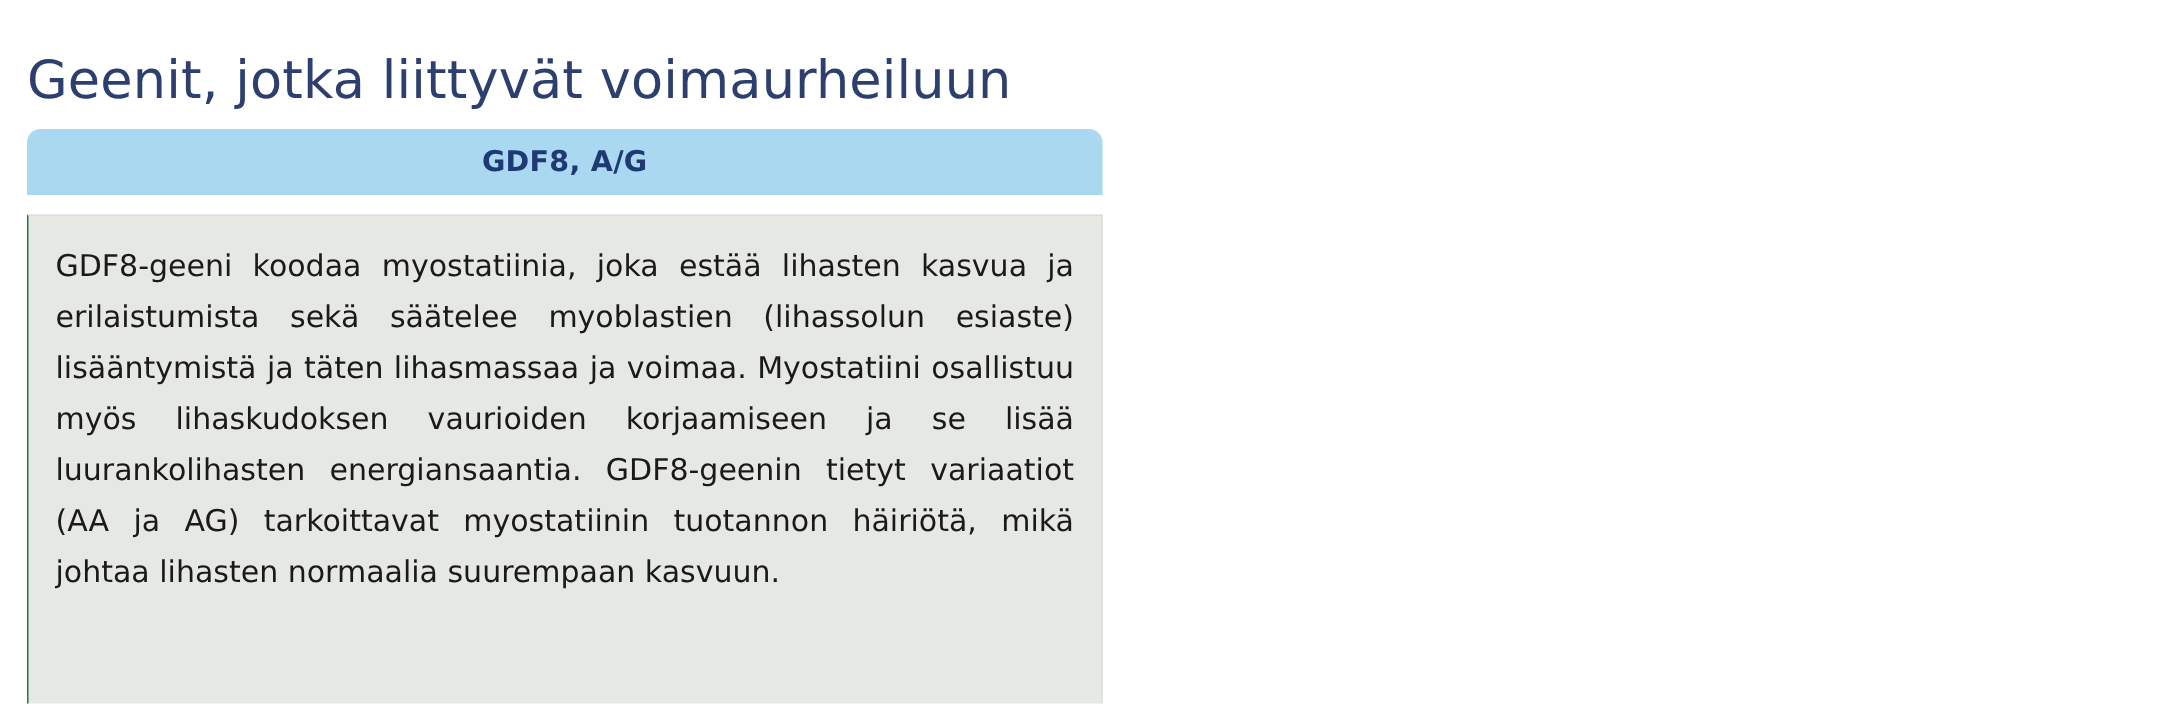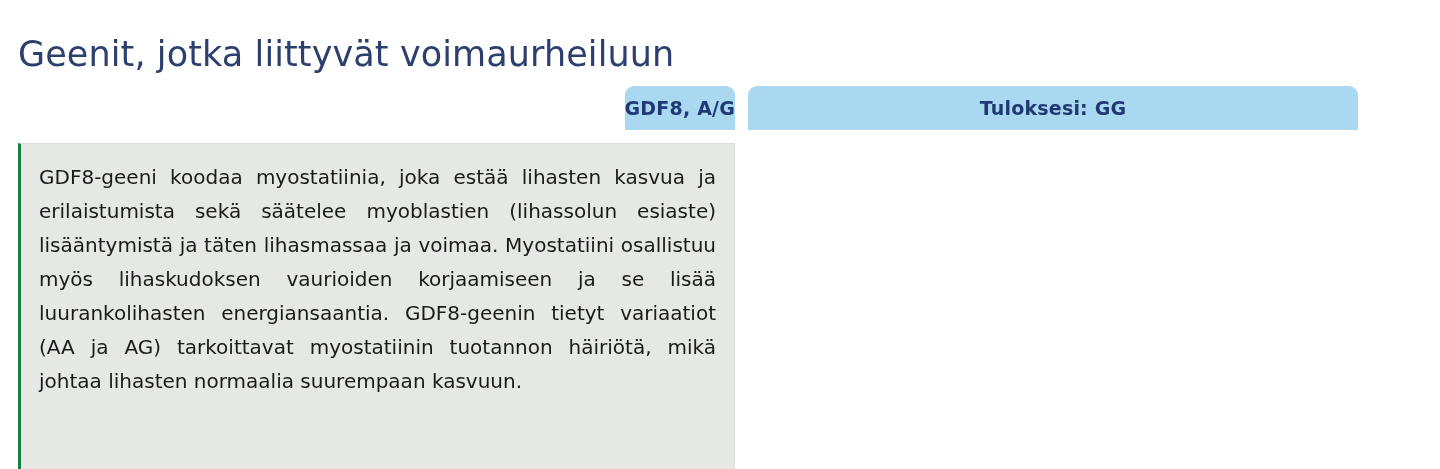--- a/index.html
+++ b/index.html
@@ -38,21 +38,21 @@
     height: 383px;
     display: flex;
     flex-direction: row;
     gap: 13px;
   }
   .column {
     display: flex;
     flex-direction: column;
     height: 383px;
   }
-  .column.left { width: 717px; align-items: flex-end; }
+  .column.left { width: 717px; }
   .column.right { width: 610px; }
 
   .card-header {
     height: 44px;
     background: #a9d8f0;
     border-radius: 9px 9px 0 0;
     display: flex;
     align-items: center;
     justify-content: center;
     flex: 0 0 auto;
@@ -65,21 +65,21 @@
     text-align: center;
   }
   .header-gap {
     height: 13px;
     background: #ffffff;
     flex: 0 0 auto;
   }
   .card-body {
     flex: 1 1 auto;
     background: #e6e8e4;
-    border-left: 3px solid #15803d;
+    border-left: 1px solid #15803d;
     border-right: 1px solid #dcdedb;
     border-top: 1px solid #dcdedb;
     padding: 16px 18px 10px 18px;
     box-sizing: border-box;
     overflow: hidden;
   }
   .body-text {
     margin: 0;
     font-size: 20px;
     line-height: 34px;
@@ -105,20 +105,17 @@
       <div class="card-header">
         <span class="card-header-text">GDF8, A/G</span>
       </div>
       <div class="header-gap"></div>
       <div class="card-body">
         <p class="body-text">GDF8-geeni koodaa myostatiinia, joka estää lihasten kasvua ja erilaistumista sekä säätelee myoblastien (lihassolun esiaste) lisääntymistä ja täten lihasmassaa ja voimaa. Myostatiini osallistuu myös lihaskudoksen vaurioiden korjaamiseen ja se lisää luurankolihasten energiansaantia. GDF8-geenin tietyt variaatiot (AA ja AG) tarkoittavat myostatiinin tuotannon häiriötä, mikä johtaa lihasten normaalia suurempaan kasvuun.</p>
       </div>
     </div>
 
     <div class="column right">
-      <div class="card-header">
-        <span class="card-header-text">Tuloksesi: GG</span>
-      </div>
       <div class="header-gap"></div>
     </div>
 
   </div>
 </div>
 
 </body></html>

